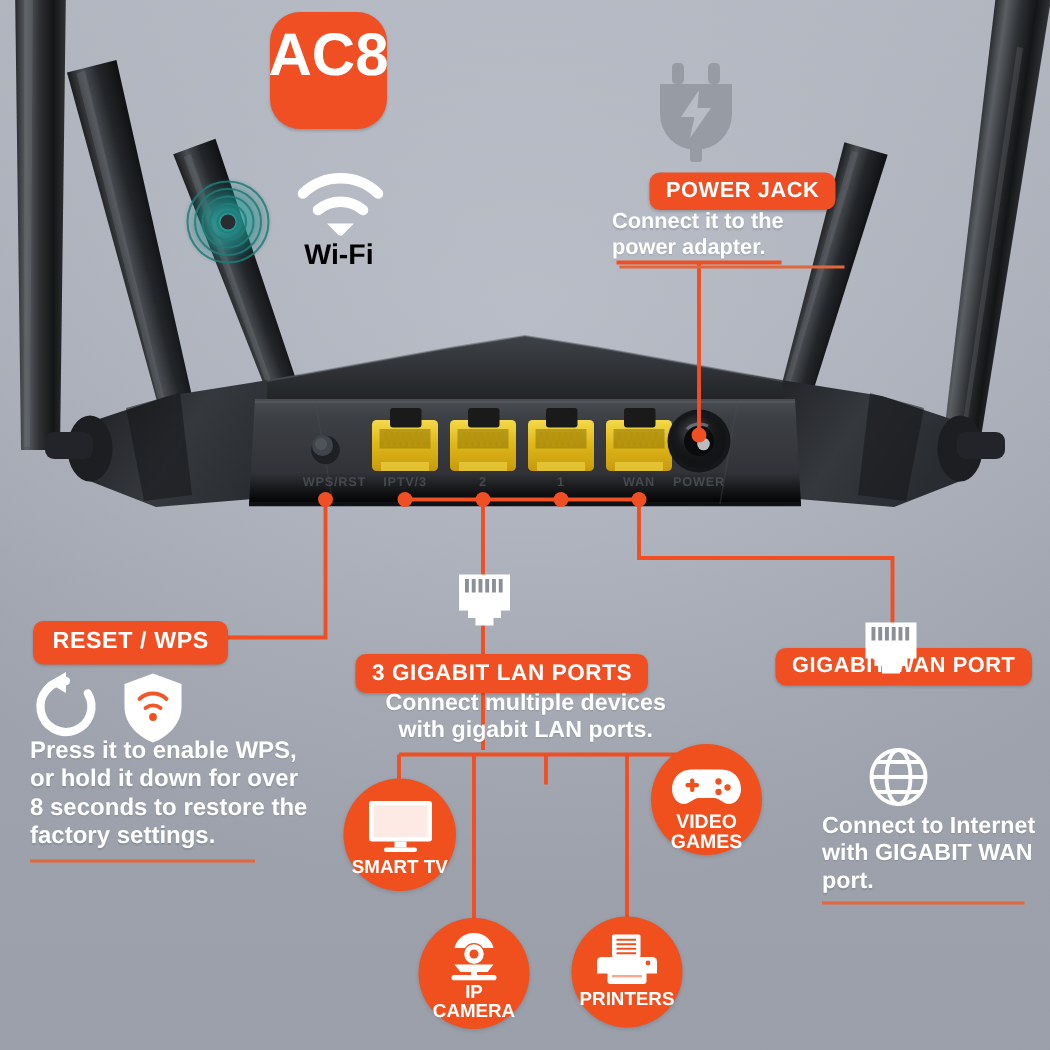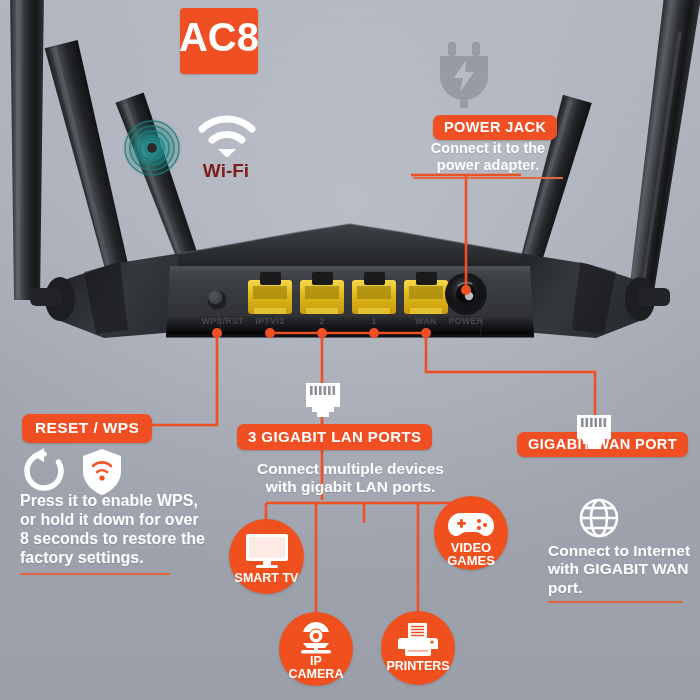--- a/index.html
+++ b/index.html
@@ -25,44 +25,44 @@
   .router{position:absolute;left:0;top:0;width:700px;height:700px;}
 
   
   .badge{
     position:absolute;display:flex;align-items:center;justify-content:center;
     background:#f04e23;color:#fff;border-radius:7px;
     font-weight:bold;letter-spacing:.4px;white-space:nowrap;
     box-shadow:0 1px 2px rgba(0,0,0,.18);
   }
   .badge-ac8{
-    left:180px;top:8px;width:78px;height:58px;border-radius:4px;
-    font-size:40px;line-height:1;letter-spacing:0;padding-bottom:8px;
+    left:180px;top:8px;width:78px;height:58px;border-radius:20px;
+    font-size:40px;line-height:1;letter-spacing:0;padding-bottom:20px;
   }
   .badge-power{left:406px;top:115px;padding:4px 11px 5px;font-size:14.5px;margin-left:27px;}
   .badge-reset{left:22px;top:414px;padding:5px 13px 6px;font-size:15.5px;}
-  .badge-lan{left:237px;top:424px;padding:4px 11px 5px;font-size:15px;}
+  .badge-lan{left:237px;top:436px;padding:4px 11px 5px;font-size:15px;}
   .badge-wan{left:517px;top:432px;padding:4px 11px 5px;font-size:14.5px;}
 
   
   .copy{position:absolute;color:#fff;font-weight:bold;line-height:1.18;
         text-shadow:0 1px 1px rgba(0,0,0,.12);}
-  .copy-power{left:408px;top:140px;width:160px;font-size:14.5px;text-align:center;}
+  .copy-power{left:408px;top:140px;width:160px;font-size:14.5px;text-align:left;}
   .copy-power .ul{margin-top:3px;border-bottom:2px solid #e2673c;width:150px;}
   .copy-reset{left:20px;top:492px;width:185px;font-size:16px;}
   .copy-reset .ul{margin-top:5px;border-bottom:2px solid #e2673c;width:150px;}
   .copy-lan{left:248px;top:460px;width:205px;font-size:15.5px;text-align:center;}
   .copy-wan{left:548px;top:542px;width:145px;font-size:15.5px;}
   .copy-wan .ul{margin-top:4px;border-bottom:2px solid #e2673c;width:135px;}
 
   
   .wicon{position:absolute;}
   .ico-wifi{left:196px;top:107px;}
   .lab-wifi{position:absolute;left:186px;top:160px;width:80px;text-align:center;
-            color:#7f1d1d;font-size:19px;font-weight:bold;}
+            color:#000000;font-size:19px;font-weight:bold;}
   .ico-plug{left:432px;top:40px;opacity:.78;}
   .ico-reset{left:18px;top:448px;}
   .ico-shield{left:80px;top:447px;}
   .ico-rj45-lan{left:303px;top:380px;}
   .ico-rj45-wan{left:574px;top:412px;}
   .ico-globe{left:578px;top:497px;}
 
   
   .dev{position:absolute;border-radius:50%;background:#f0501e;
        display:flex;flex-direction:column;justify-content:flex-start;

